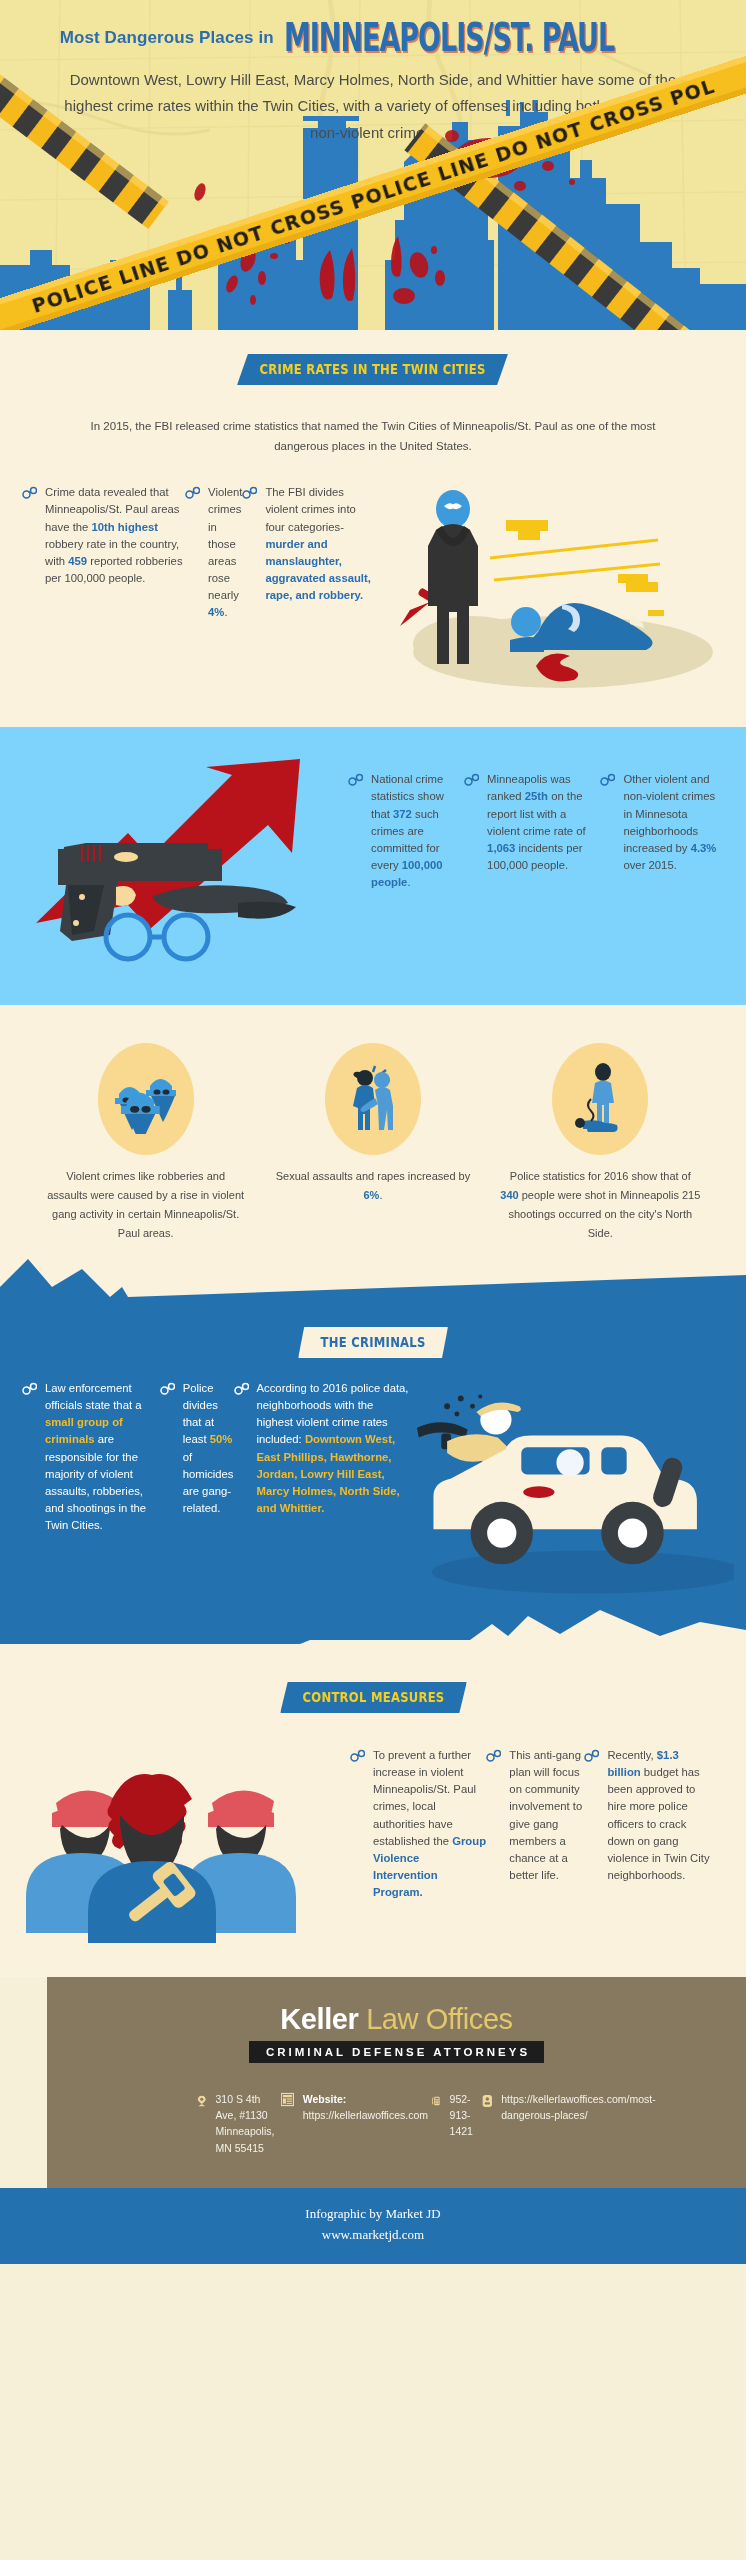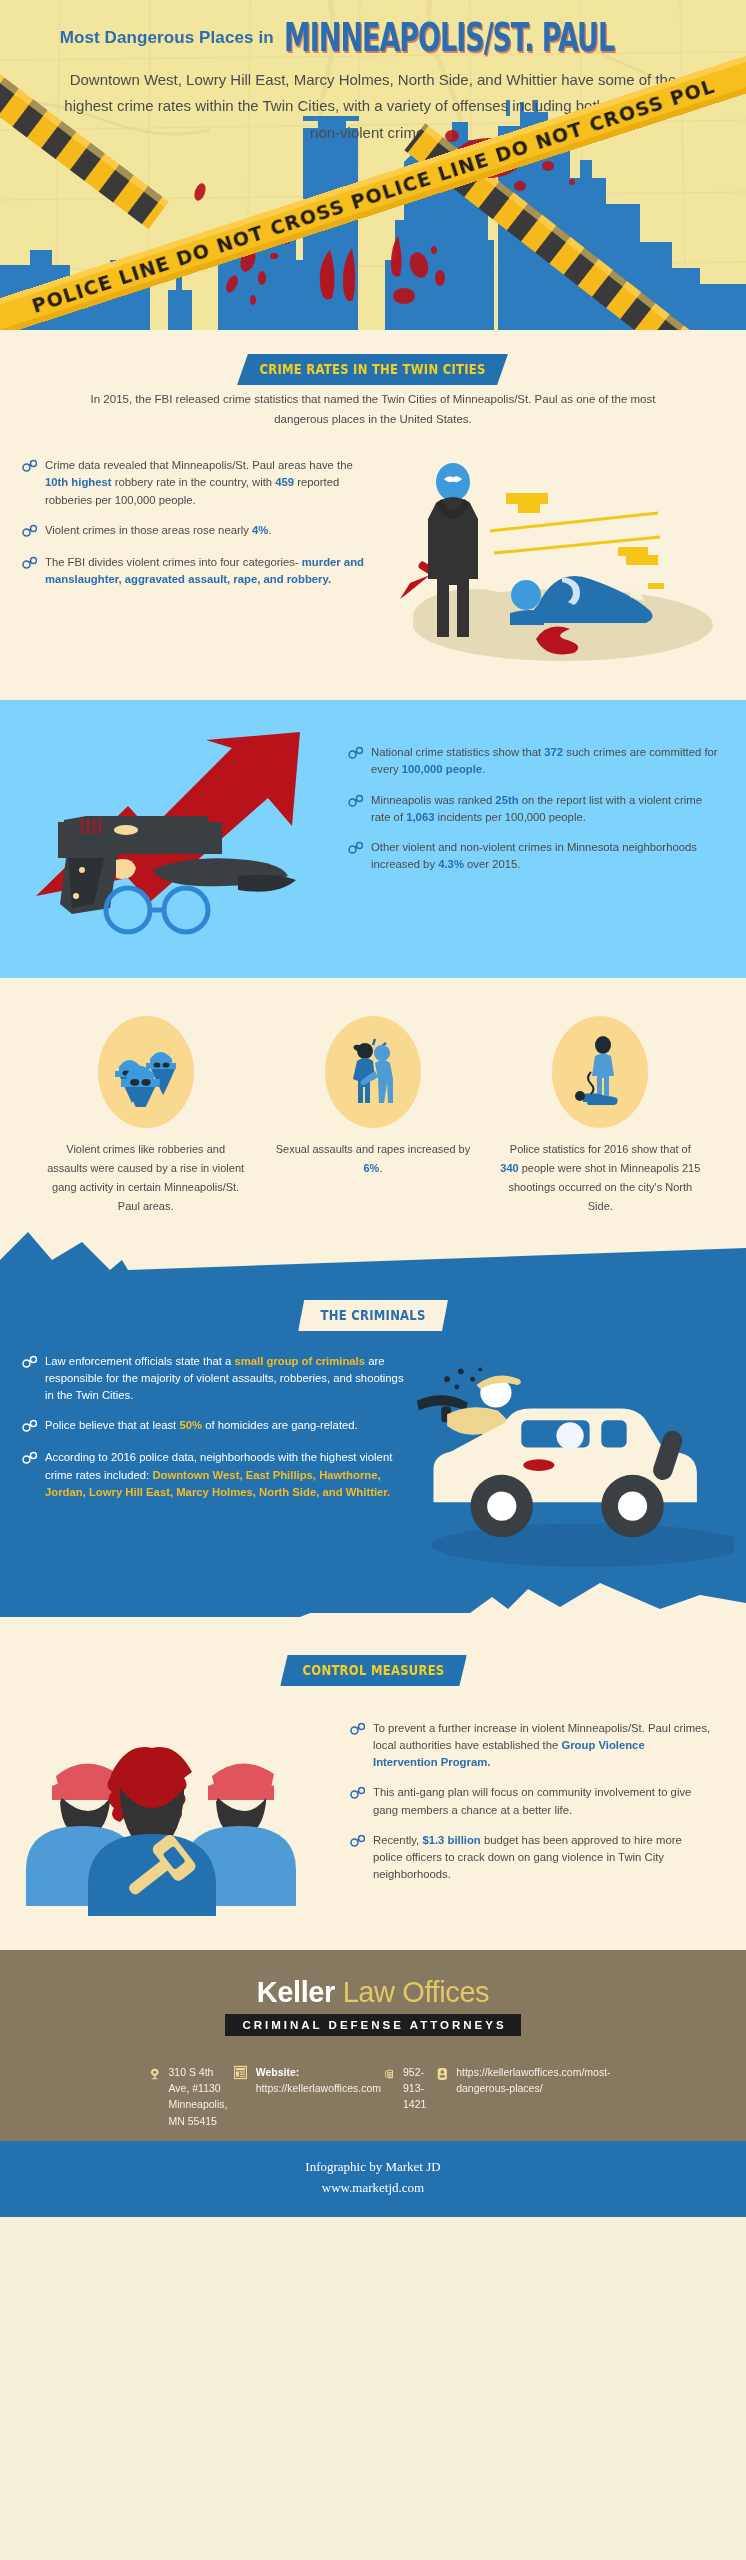--- a/index.html
+++ b/index.html
@@ -61,42 +61,42 @@
     clip-path: polygon(4% 0, 100% 0, 96% 100%, 0 100%);
   }
   .ribbon.cream { background: #faf2dc; color: #2a6db0; }
   .ribbon-holder { text-align: center; }
 
   .para {
     font-size: 11.5px; line-height: 1.75; color: #4b4b4b; text-align: center;
   }
 
   
-  .bullets { display: flex; flex-direction: column; gap: 13px; }
+  .bullets { display: flex; flex-direction: row; }
   .bullet { display: flex; gap: 8px; align-items: flex-start; }
   .cuff { flex: 0 0 auto; margin-top: 1px; }
   .bullet p {
     font-size: 11.3px; line-height: 1.52; color: #4b4b4b;
   }
   .hl { color: #2a6db0; font-weight: bold; }
   .hl-y { color: #f5bb23; font-weight: bold; }
   .bullet.onblue p { color: #ffffff; }
 
   
   .circles { display: flex; justify-content: space-around; padding: 0 16px; }
   .circ-card { width: 200px; text-align: center; }
   .circ {
     width: 96px; height: 112px; margin: 0 auto 12px;
     background: #f8d98f; border-radius: 50%;
     display: flex; align-items: center; justify-content: center;
   }
   .circ-card p { font-size: 11px; line-height: 1.72; color: #4b4b4b; }
 
   
-  .footer { background: #86795f; padding: 26px 0 12px; }
+  .footer { background: #86795f; padding: 26px 0 32px; margin-left: 47px; }
   .logo-wrap { text-align: center; }
   .logo-line { font-size: 29px; letter-spacing: -.4px; }
   .logo-keller { color: #ffffff; font-weight: bold; }
   .logo-law { color: #e2c86a; font-weight: normal; }
   .logo-tag {
     display: inline-block; margin-top: 5px;
     background: #1d1d1d; color: #ffffff;
     font-size: 11.5px; letter-spacing: 3px; font-weight: 600;
     padding: 5px 14px 5px 17px;
   }
@@ -232,21 +232,21 @@
         <rect x="-60" y="208" width="880" height="6" fill="#d99a0c" opacity=".45"></rect>
         <text x="10" y="203" font-family="DejaVu Sans, sans-serif" font-size="19" font-weight="bold" fill="#231f18" letter-spacing="1.2">POLICE LINE  DO NOT CROSS  POLICE LINE  DO NOT CROSS  POL</text>
       </g>
     </svg>
   </div>
 
   <div class="band-cream" style="padding:24px 0 6px;">
     <div class="ribbon-holder">
       <span class="ribbon">CRIME RATES IN THE TWIN CITIES</span>
     </div>
-    <div class="para" style="width:570px;margin:4px auto 0;">In 2015, the FBI released crime statistics that named the Twin Cities of Minneapolis/St. Paul as one of the most dangerous places in the United States.</div>
+    <div class="para" style="width:570px;margin:31px auto 0;">In 2015, the FBI released crime statistics that named the Twin Cities of Minneapolis/St. Paul as one of the most dangerous places in the United States.</div>
 
     <div style="display:flex;gap:4px;padding:28px 14px 22px;">
       <div class="bullets" style="flex:0 0 360px;padding-left:8px;">
         <div class="bullet">
           <span class="cuff">
             <svg width="15" height="13" viewBox="0 0 30 26">
                 <g fill="none" stroke="#2a6db0" stroke-width="3">
               <circle cx="9" cy="17" r="7"></circle>
                   <circle cx="23" cy="9" r="6"></circle>
                   <path d="M13 12 L18 13"></path>
@@ -484,21 +484,21 @@
         <div class="bullet onblue">
           <span class="cuff">
             <svg width="15" height="13" viewBox="0 0 30 26">
                 <g fill="none" stroke="#ffffff" stroke-width="3">
               <circle cx="9" cy="17" r="7"></circle>
                   <circle cx="23" cy="9" r="6"></circle>
                   <path d="M13 12 L18 13"></path>
                 </g>
               </svg>
           </span>
-          <p><span>Police believe that at least </span><span class="hl-y">50%</span><span> of homicides are gang-related.</span></p>
+          <p><span>Police divides that at least </span><span class="hl-y">50%</span><span> of homicides are gang-related.</span></p>
         </div>
         <div class="bullet onblue">
           <span class="cuff">
             <svg width="15" height="13" viewBox="0 0 30 26">
                 <g fill="none" stroke="#ffffff" stroke-width="3">
               <circle cx="9" cy="17" r="7"></circle>
                   <circle cx="23" cy="9" r="6"></circle>
                   <path d="M13 12 L18 13"></path>
                 </g>
               </svg>

